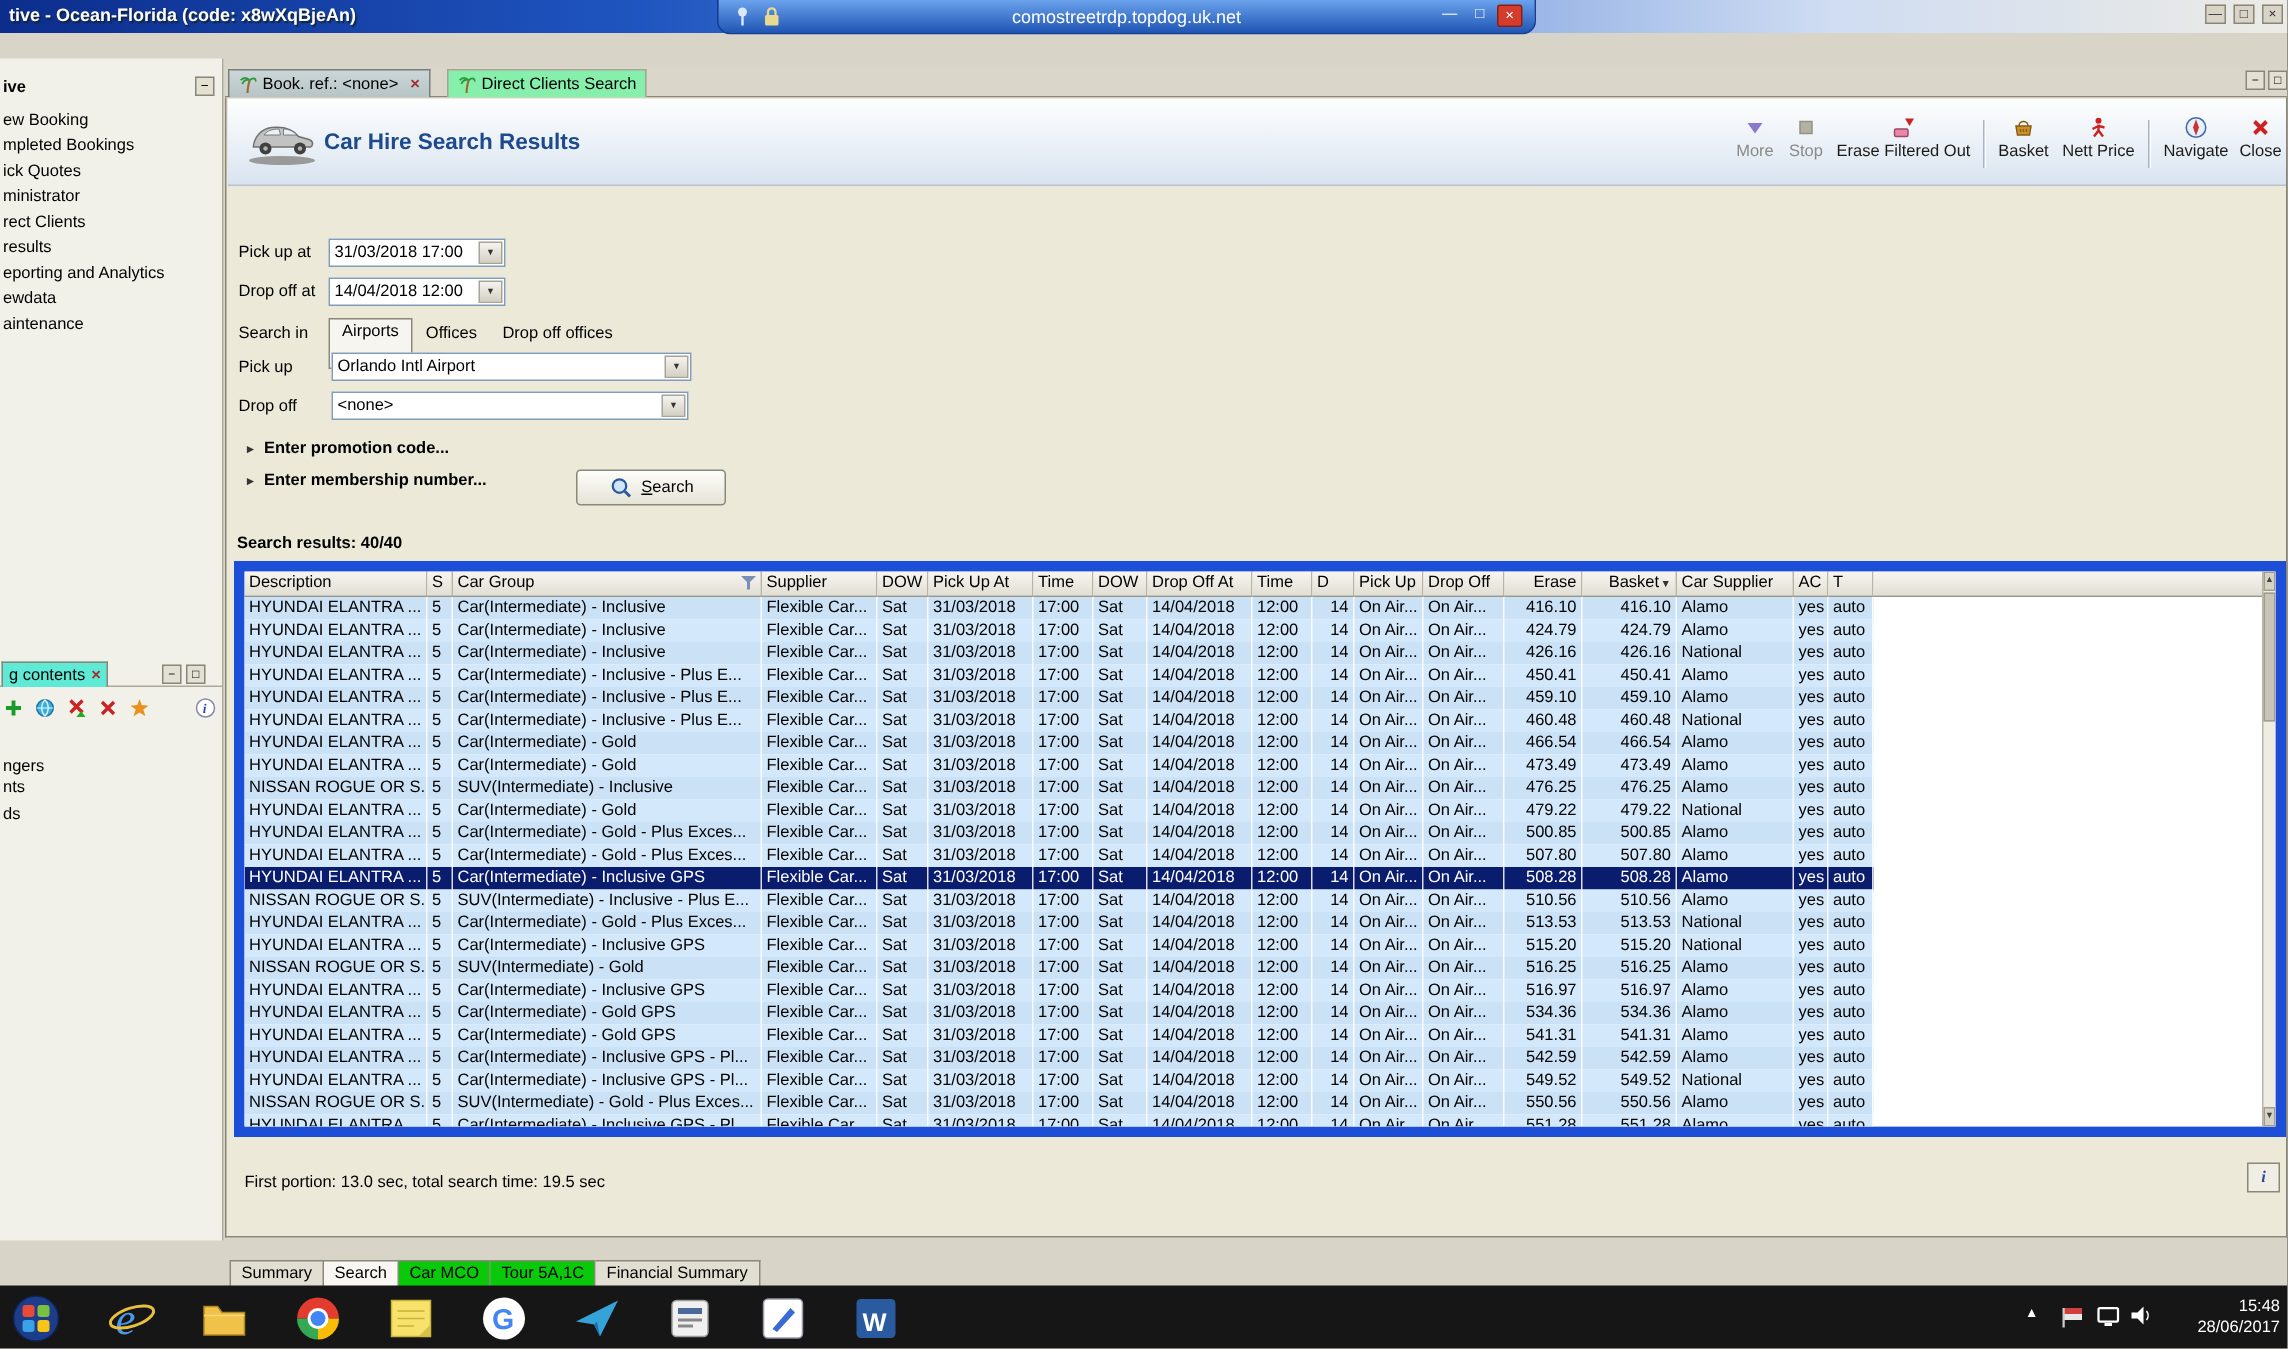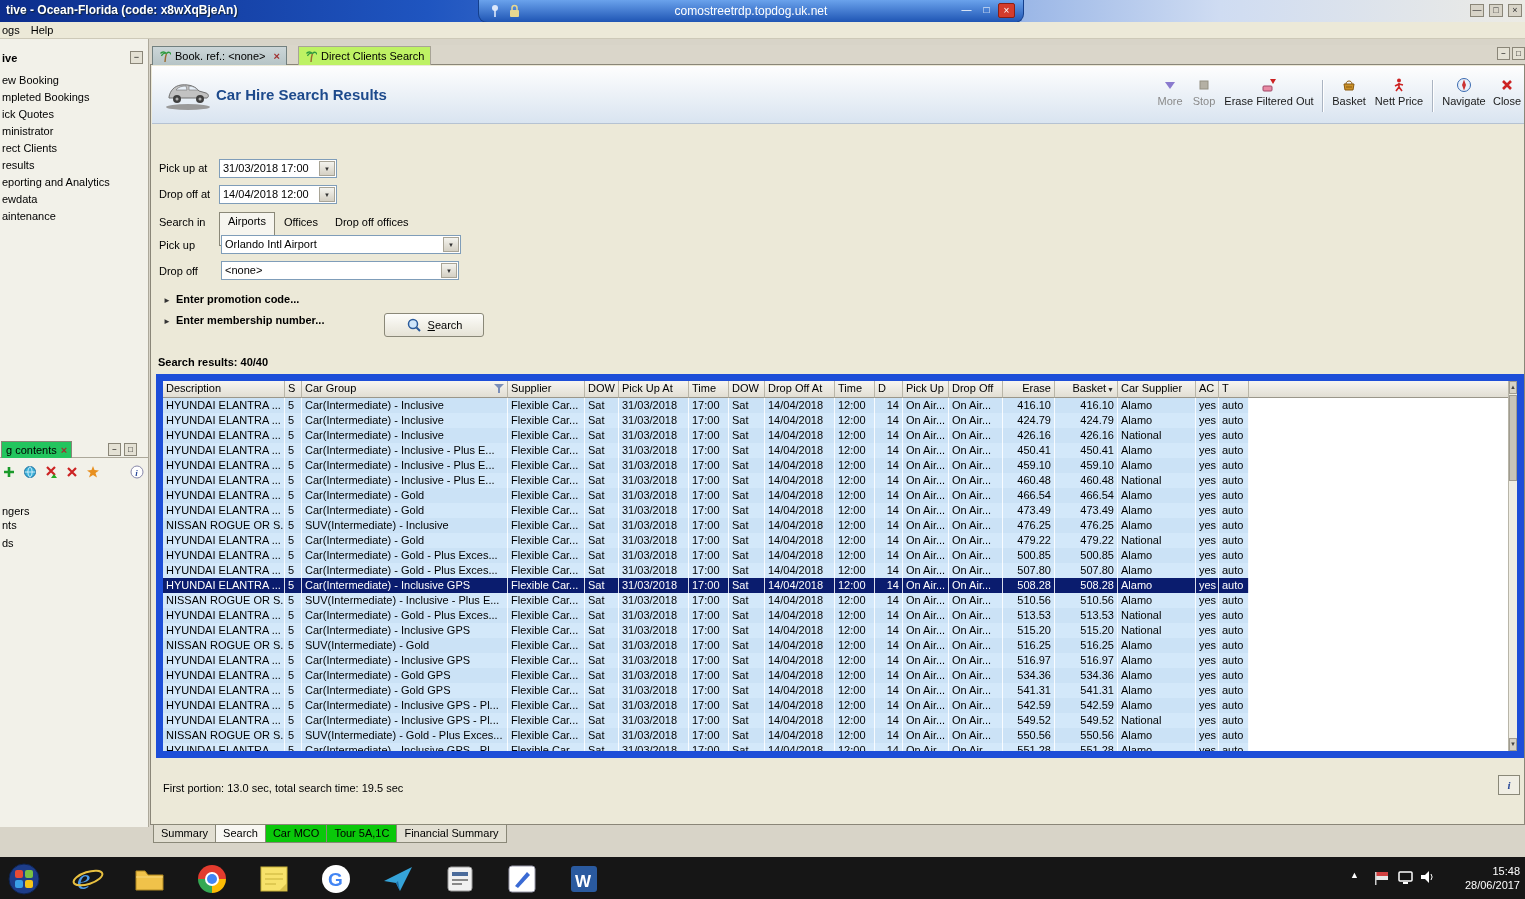--- a/index.html
+++ b/index.html
@@ -29,35 +29,35 @@
   .menubar { position:absolute; left:0; top:22px; width:1525px; height:17px; background:#ece9d8; border-bottom:1px solid #cdc9b8; }
   .menuitem { display:inline-block; padding:2px 6px 0 2px; }
   .sidebar { position:absolute; left:0; top:39px; width:149px; height:788px; background:#f2f1e9; border-right:1px solid #aca89a; }
   .side-head { position:absolute; left:0; top:11px; width:149px; height:18px; padding:2px 2px; }
   .side-collapse { position:absolute; right:6px; top:1px; width:13px; height:13px; background:#e4e1d4; border:1px solid #8a8678;
                    font-size:9px; line-height:11px; text-align:center; }
   .side-items { position:absolute; left:0; top:33px; width:148px; }
   .side-item { height:17px; line-height:17px; padding-left:2px; white-space:nowrap; overflow:hidden; cursor:default; }
 
   .cpanel-tabrow { position:absolute; left:0; top:440px; width:148px; height:18px; border-bottom:1px solid #aca89a; }
-  .cpanel-tab { position:absolute; left:1px; top:1px; height:17px; padding:2px 4px; background:#22c55e; border:1px solid #8a8678; border-bottom:none; }
+  .cpanel-tab { position:absolute; left:1px; top:1px; height:17px; padding:2px 4px; background:#5eead4; border:1px solid #8a8678; border-bottom:none; }
   .tabx { color:#a03030; font-weight:bold; margin-left:4px; }
   .mini-box { position:absolute; top:3px; width:13px; height:13px; background:#e4e1d4; border:1px solid #8a8678;
               font-size:8px; line-height:11px; text-align:center; }
   .cpanel-toolbar { position:absolute; left:2px; top:462px; width:146px; height:20px; display:flex; gap:7px; align-items:center; }
   .cpl { position:absolute; left:2px; white-space:nowrap; }
   .cpv { position:absolute; right:10px; text-align:right; }
   .ctotal { position:absolute; right:10px; font-weight:bold; }
 
   
   .main { position:absolute; left:150px; top:45px; width:1375px; height:780px; }
   .tabstrip { position:absolute; left:0; top:0; width:1375px; height:20px; background:#dad6ca; border-bottom:1px solid #8a8678; }
   .dtab { position:absolute; top:1px; height:19px; padding:2px 6px; display:flex; gap:4px; align-items:center; white-space:nowrap; }
   .dtab.active { left:2px; background:linear-gradient(#ccd6d8,#b6c4c6); border:1px solid #72807f; border-bottom:none; }
-  .dtab.idle { left:148px; background:#bef264; border:1px solid #a8a496; border-bottom:none; }
+  .dtab.idle { left:148px; background:#86efac; border:1px solid #a8a496; border-bottom:none; }
   .panel { position:absolute; left:0; top:20px; width:1375px; height:760px; background:#ece9d8; border:1px solid #8a8678; border-top:none; }
   .phead { position:absolute; left:1px; top:1px; width:1372px; height:58px;
            background:linear-gradient(#fefefe,#d9e4f0); border-bottom:1px solid #b5c2d2; }
   .ptitle { position:absolute; left:64px; top:20px; font-size:15px; font-weight:bold; color:#1d4a8c; }
   .tbtn { position:absolute; top:11px; text-align:center; cursor:default; }
   .tbtn svg { display:block; margin:0 auto 2px auto; }
   .tlabel { font-size:11px; color:#1a1a1a; white-space:nowrap; }
   .tlabel.dim { color:#8a8a8a; }
   .tsep { position:absolute; top:14px; width:2px; height:32px; border-left:1px solid #aab4c2; border-right:1px solid #fff; }
 
@@ -99,21 +99,21 @@
   .c6{width:40px}.c7{width:36px}.c8{width:70px}.c9{width:40px}.c10{width:28px}.c11{width:46px}
   .c12{width:54px}.c13{width:52px}.c14{width:63px}.c15{width:78px}.c16{width:23px}.c17{width:30px}
   .vscroll { position:absolute; right:0; top:0; bottom:0; width:9px; background:#efede3; border-left:1px solid #b8b5a8; }
   .varr { position:absolute; left:0; width:8px; height:13px; background:#d6d2c6; border:1px solid #a09c90;
           font-size:6px; line-height:11px; text-align:center; color:#444; }
   .vthumb { position:absolute; left:0; top:14px; width:8px; height:86px; background:#c8c4b8; border:1px solid #a09c90; }
 
   .ftr-status { position:absolute; left:12px; top:717px; }
   .info-btn { position:absolute; left:1347px; top:710px; width:22px; height:20px; background:#f0eee4; border:1px solid #8a8878;
               text-align:center; font-family:"Liberation Serif", serif; font-style:italic; font-weight:bold; color:#2a4a9a; line-height:18px; }
-  .btabs { position:absolute; left:2px; top:759px; height:19px; display:flex; }
+  .btabs { position:absolute; left:2px; top:775px; height:19px; display:flex; }
   .btab { padding:2px 7px; border:1px solid #8a8878; border-left:none; background:#e2dfd2; white-space:nowrap; }
   .btab:first-child { border-left:1px solid #8a8878; }
   .btab.active { background:#f8f7f2; }
   .btab.green { background:#0ac80a; }
 
   
   .statusbar { position:absolute; left:0; top:827px; width:1525px; height:17px; background:#ece9d8; border-top:1px solid #b8b5a8; }
   .statustext { position:absolute; left:733px; top:2px; white-space:pre; }
   .statustime { position:absolute; left:1477px; top:2px; white-space:nowrap; }
   .taskbar { position:absolute; left:0; top:857px; width:1525px; height:42px; background:#161616; }
@@ -147,24 +147,20 @@
         </svg>
     </span>
     <span class="rdptitle">comostreetrdp.topdog.uk.net</span>
     <span class="rdpbtns">
       <span class="rdpbtn">—</span>
       <span class="rdpbtn">□</span>
       <span class="rdpbtn rdpclose">×</span>
     </span>
   </div>
 
-  <div class="menubar">
-    <span class="menuitem">ogs</span>
-    <span class="menuitem">Help</span>
-  </div>
 
   <div class="sidebar">
     <div class="side-head">
       <span class="bold">ive</span>
       <span class="side-collapse">−</span>
     </div>
     <div class="side-items">
         <div class="side-item">ew Booking</div>
         <div class="side-item">mpleted Bookings</div>
         <div class="side-item">ick Quotes</div>

